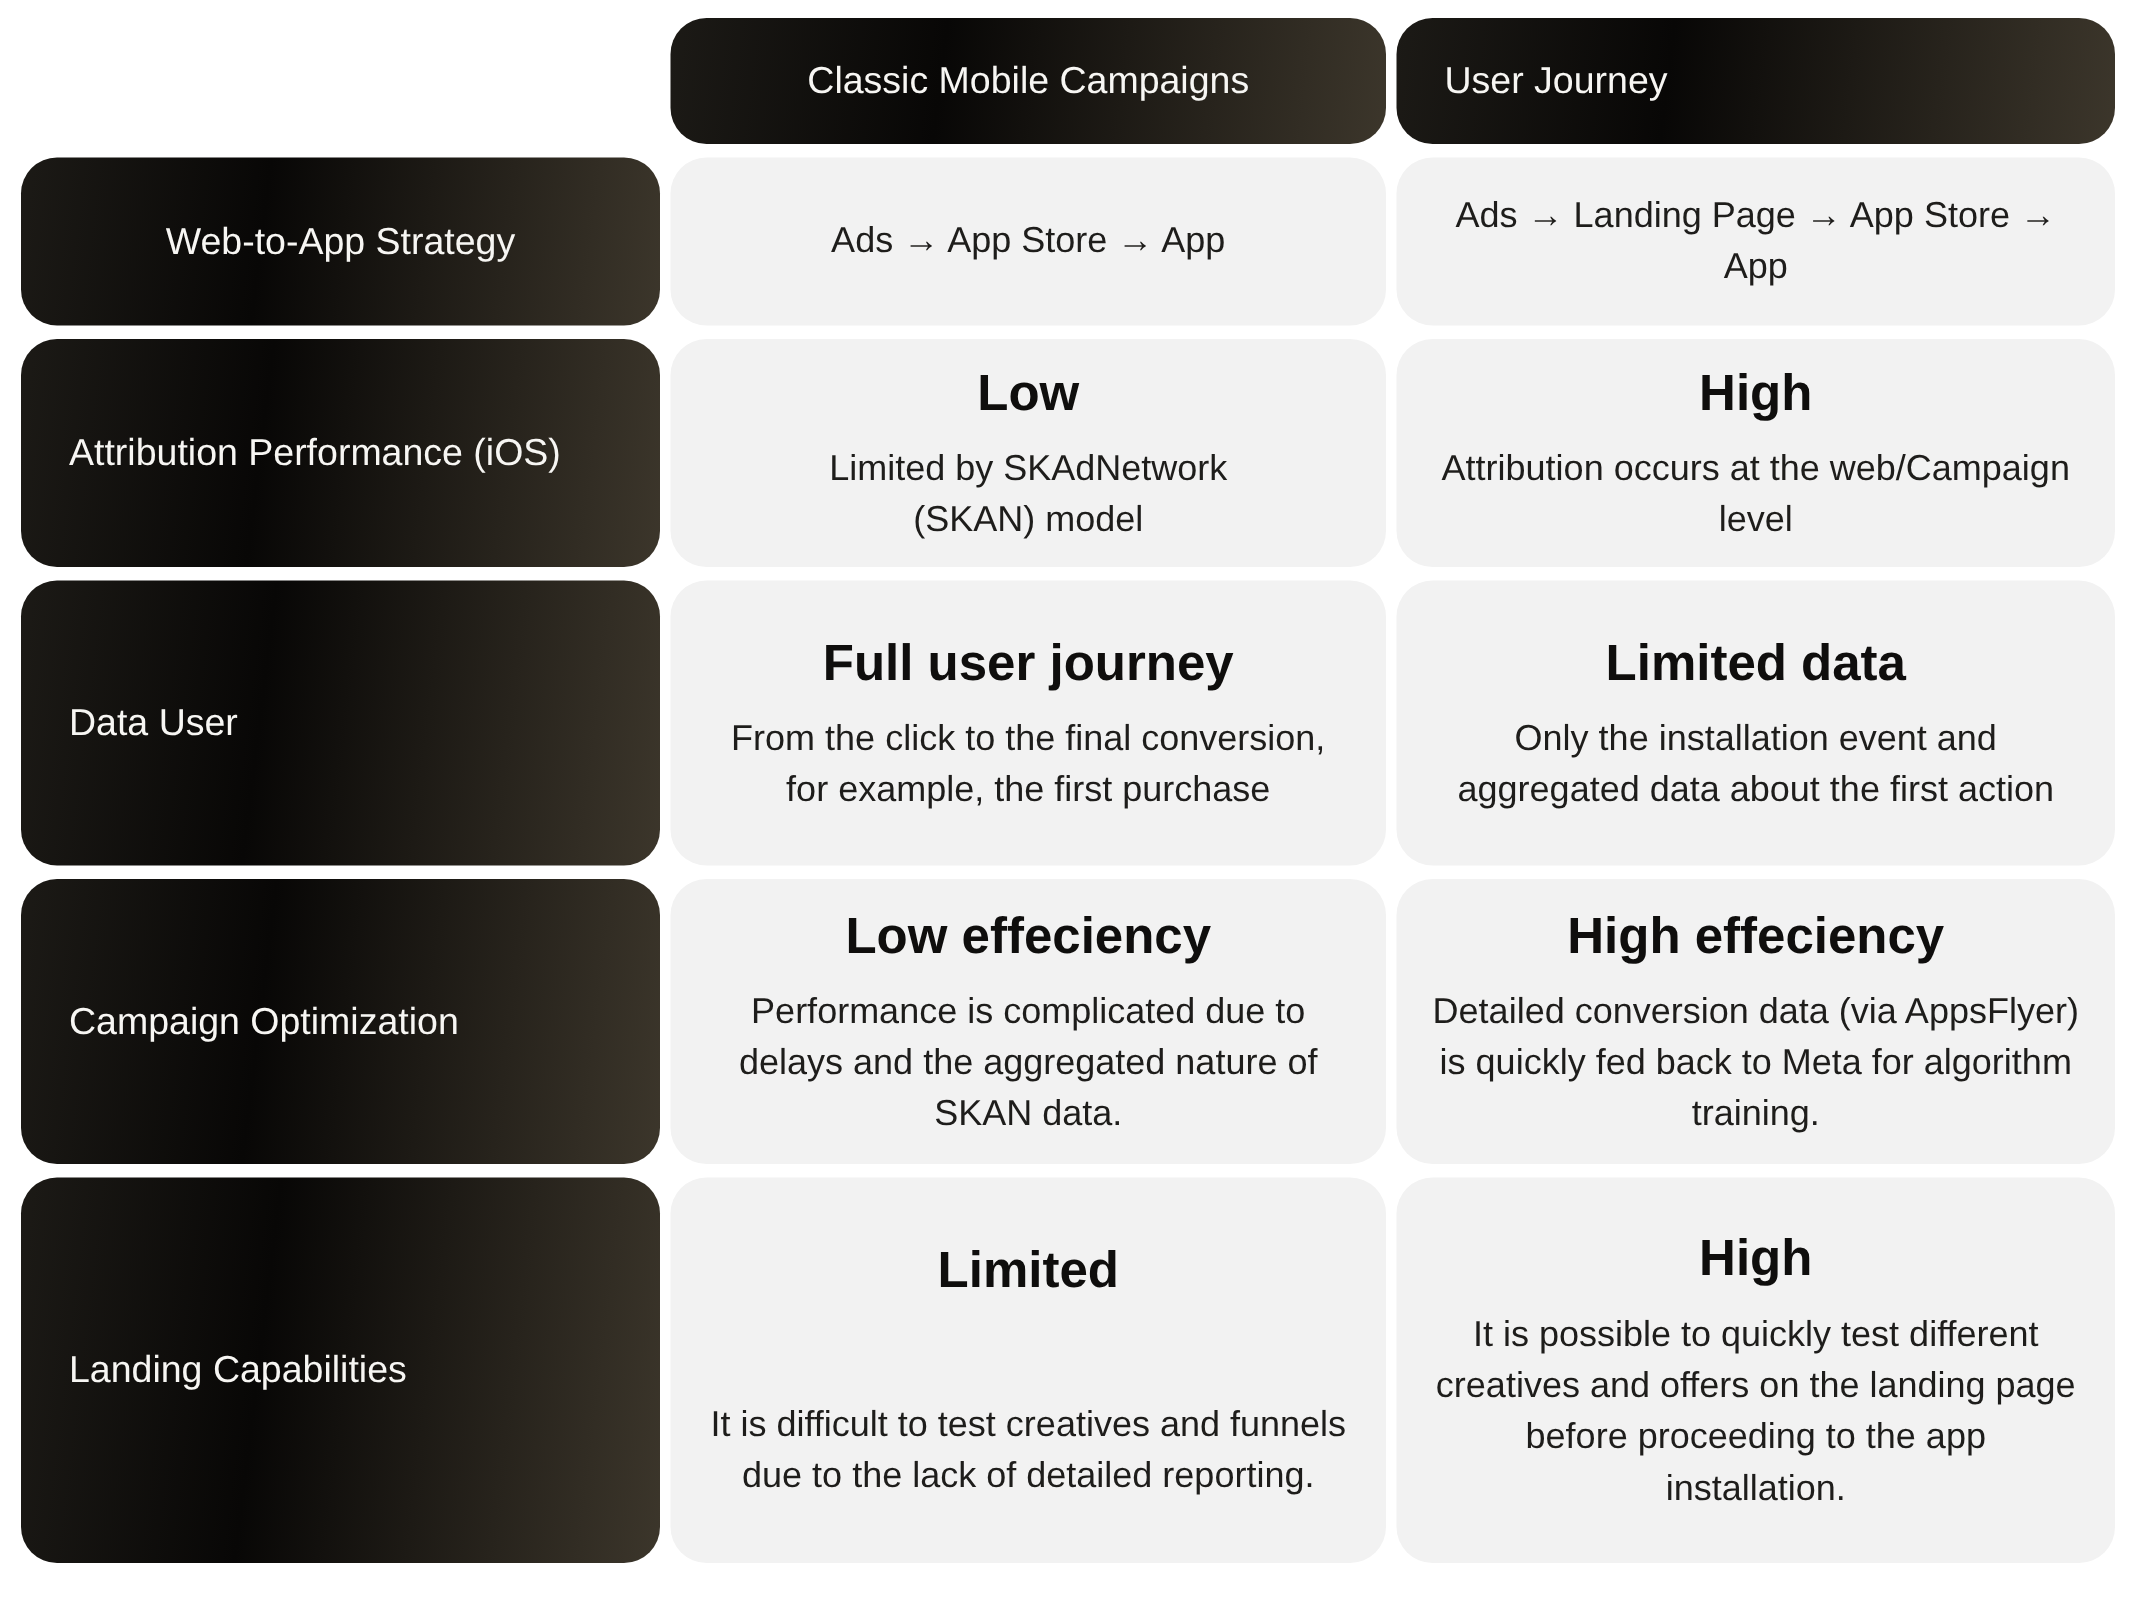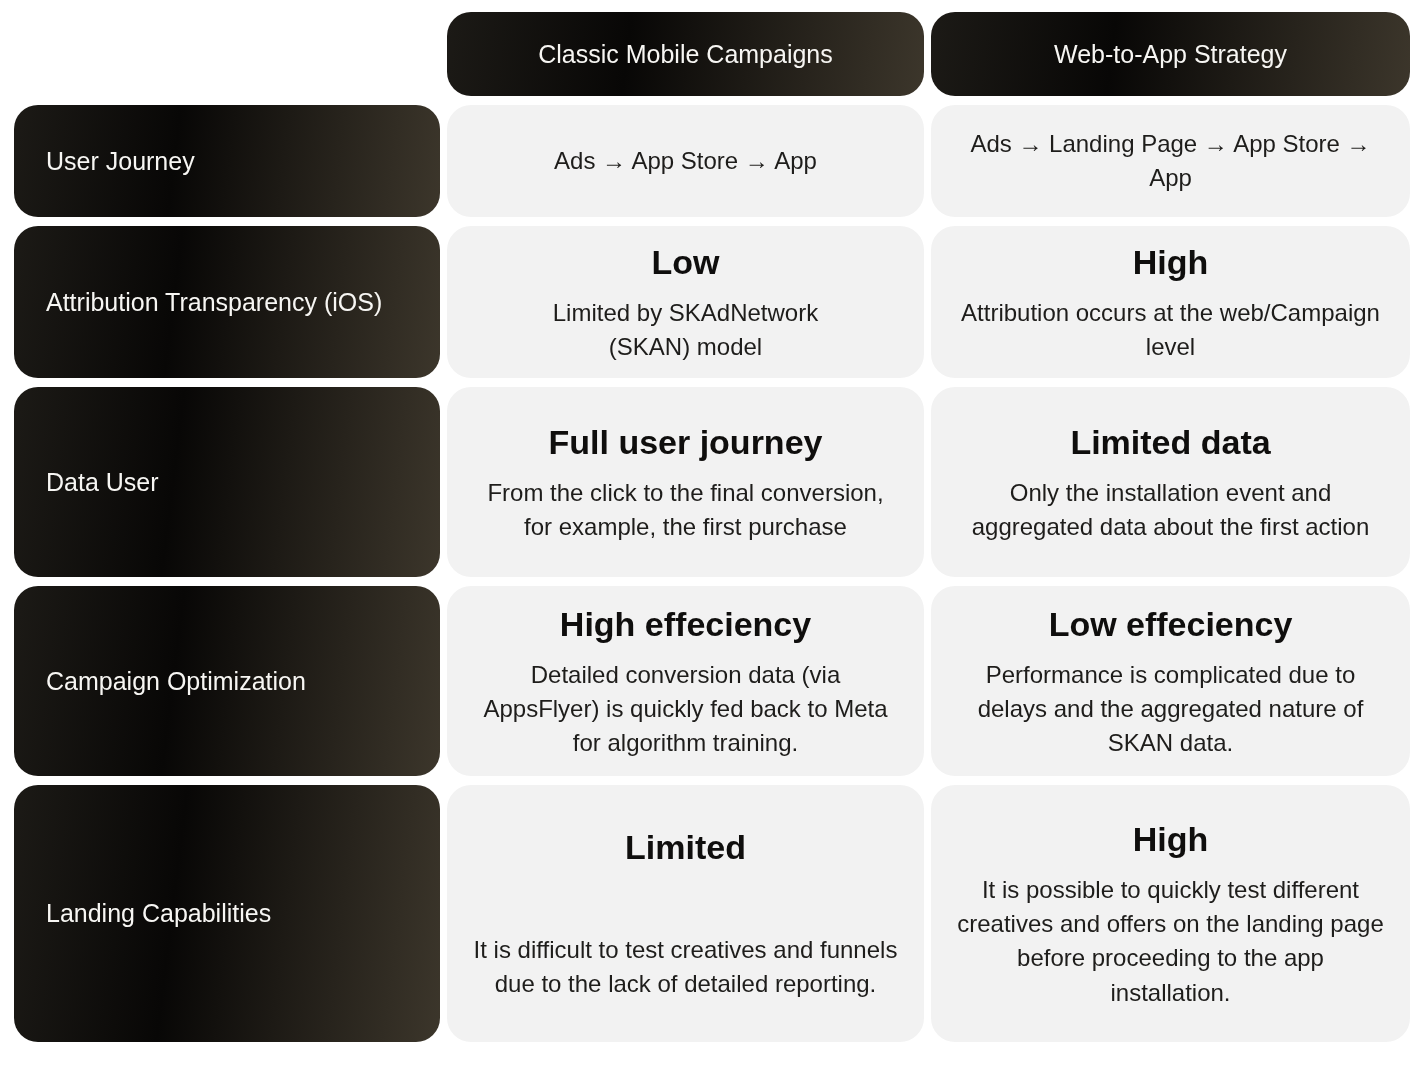--- a/index.html
+++ b/index.html
@@ -72,36 +72,36 @@
 </style>
 </head>
 <body>
 
 <div class="table">
 
   <div class="corner"></div>
   <div class="dark header-cell">
     <span>Classic Mobile Campaigns</span>
   </div>
+  <div class="dark row-label">
+    <span>User Journey</span>
+  </div>
+
   <div class="dark header-cell">
     <span>Web-to-App Strategy</span>
-  </div>
-
-  <div class="dark row-label">
-    <span>User Journey</span>
   </div>
   <div class="cell">
     <div class="cell-body">Ads → App Store → App</div>
   </div>
   <div class="cell">
     <div class="cell-body">Ads → Landing Page → App Store → App</div>
   </div>
 
   <div class="dark row-label">
-    <span>Attribution Transparency (iOS)</span>
+    <span>Attribution Performance (iOS)</span>
   </div>
   <div class="cell">
     <div class="cell-title">Low</div>
     <div class="cell-body narrow">Limited by SKAdNetwork (SKAN) model</div>
   </div>
   <div class="cell">
     <div class="cell-title">High</div>
     <div class="cell-body">Attribution occurs at the web/Campaign level</div>
   </div>
 
@@ -114,26 +114,26 @@
   </div>
   <div class="cell">
     <div class="cell-title">Limited data</div>
     <div class="cell-body">Only the installation event and aggregated data about the first action</div>
   </div>
 
   <div class="dark row-label">
     <span>Campaign Optimization</span>
   </div>
   <div class="cell">
+    <div class="cell-title">Low effeciency</div>
+    <div class="cell-body">Performance is complicated due to delays and the aggregated nature of SKAN data.</div>
+  </div>
+  <div class="cell">
     <div class="cell-title">High effeciency</div>
     <div class="cell-body">Detailed conversion data (via AppsFlyer) is quickly fed back to Meta for algorithm training.</div>
-  </div>
-  <div class="cell">
-    <div class="cell-title">Low effeciency</div>
-    <div class="cell-body">Performance is complicated due to delays and the aggregated nature of SKAN data.</div>
   </div>
 
   <div class="dark row-label">
     <span>Landing Capabilities</span>
   </div>
   <div class="cell">
     <div class="cell-title">Limited</div>
     <div class="cell-body gap-large">It is difficult to test creatives and funnels due to the lack of detailed reporting.</div>
   </div>
   <div class="cell">

